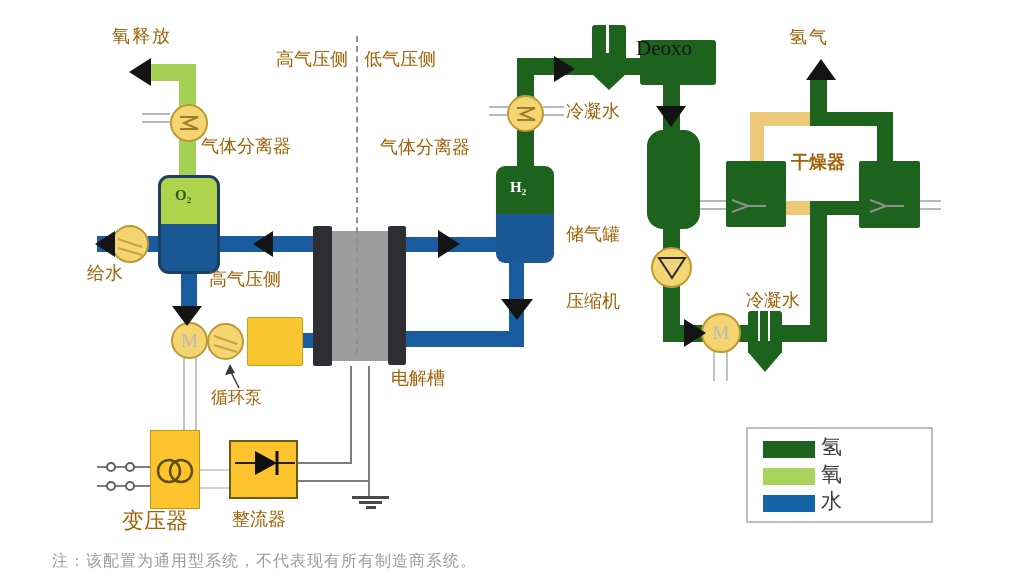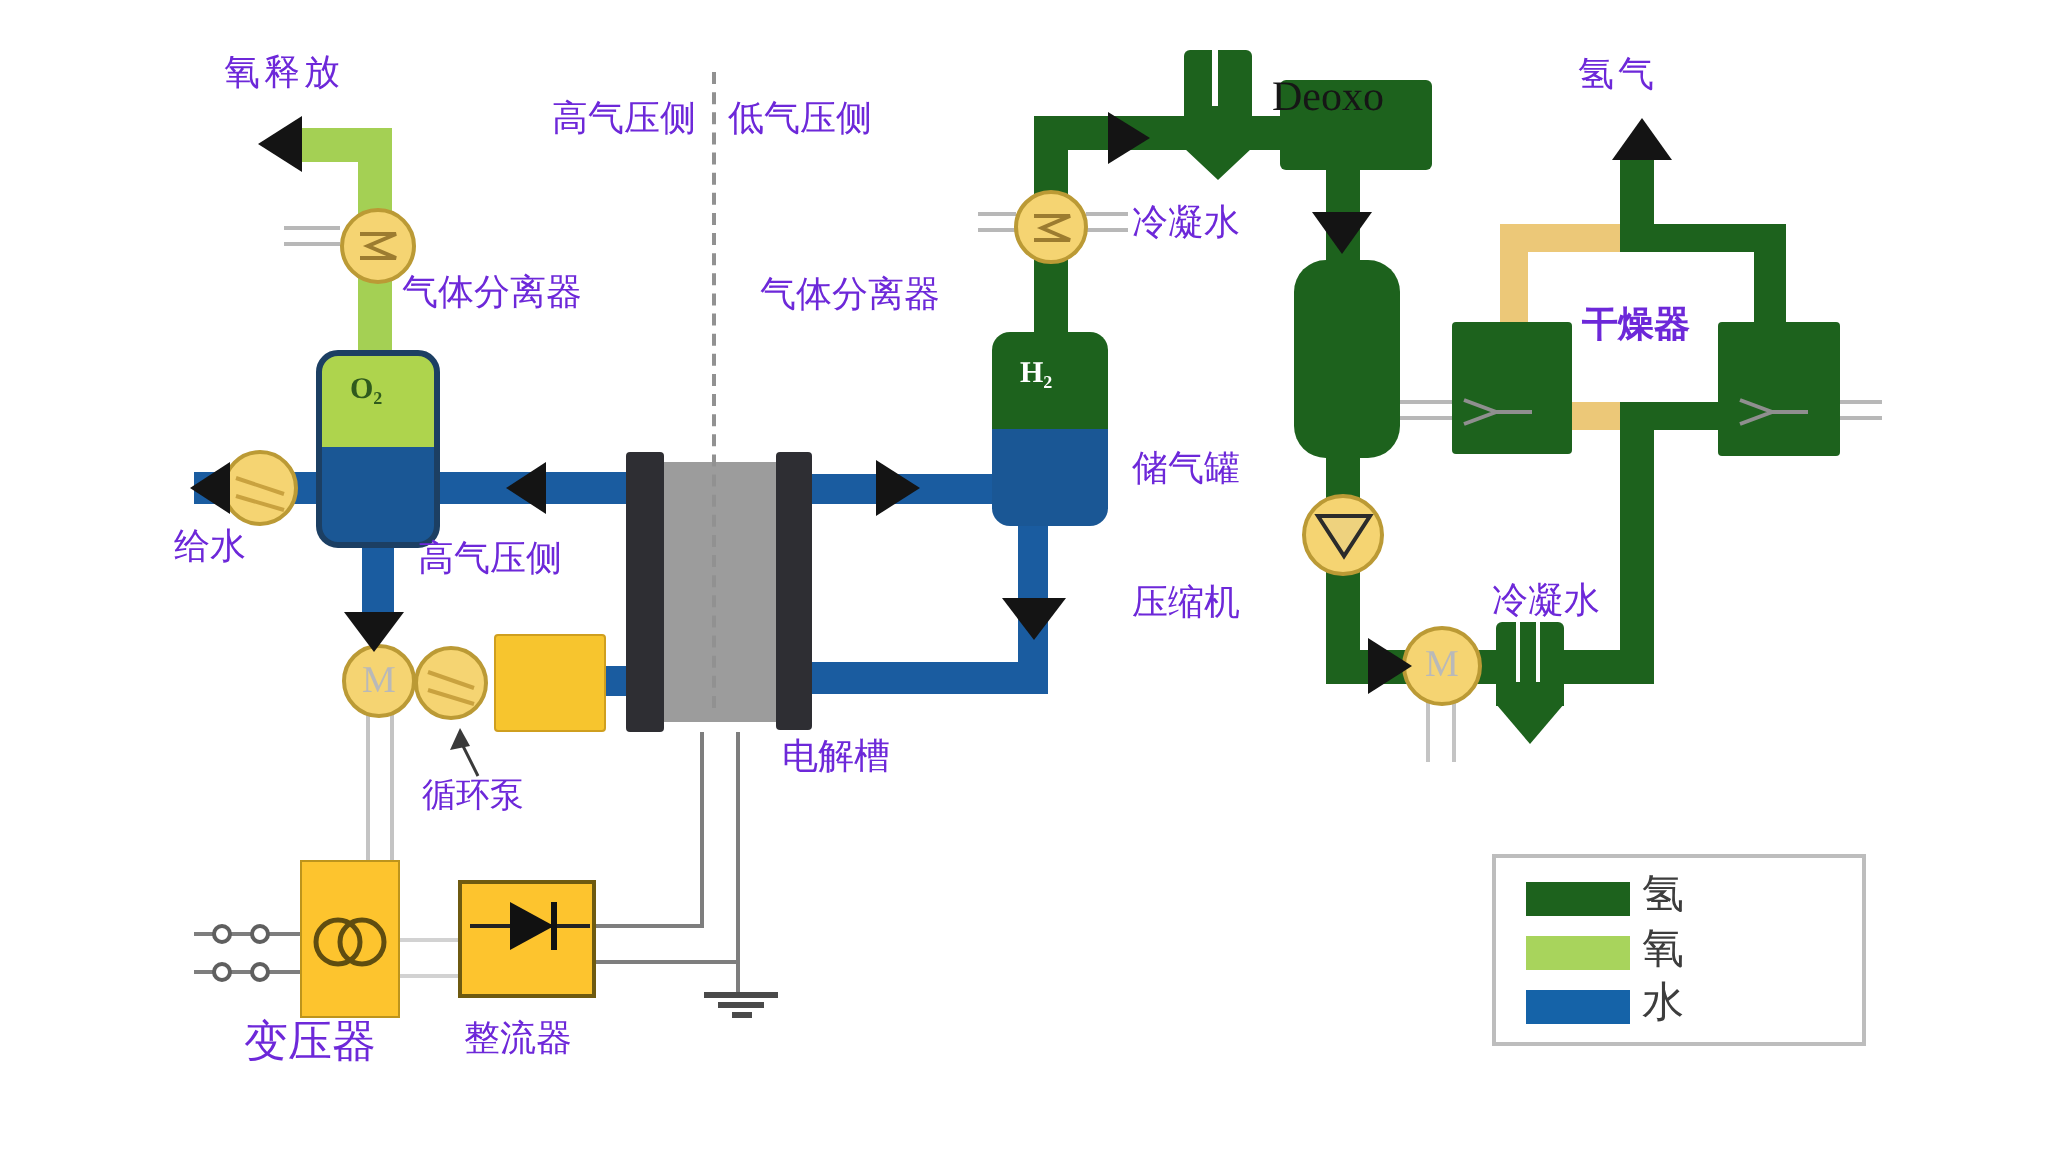--- a/index.html
+++ b/index.html
@@ -1,18 +1,18 @@
 <!DOCTYPE html>
 <html><head>
 <meta charset="utf-8">
 <style>
   html,body{margin:0;padding:0;background:#fff;}
   #stage{position:relative;width:1024px;height:585px;background:#ffffff;overflow:hidden;
          font-family:"Liberation Serif",serif;}
-  .lbl{position:absolute;color:#6d28d9;white-space:nowrap;line-height:1;}
+  .lbl{position:absolute;color:#a16207;white-space:nowrap;line-height:1;}
   .p{position:absolute;}
   .h{background:#1d621d;}
   .o{background:#a4d054;}
   .w{background:#1a5ca0;}
   .r{background:#ecc878;}
   .wire{position:absolute;background:#7e7e7e;}
   .wire2{position:absolute;background:#d2d2d2;}
   .hx{position:absolute;background:#b8b8b8;}
   .mw{position:absolute;background:#c4c4c4;}
   .gnd{position:absolute;background:#4a4a4a;}
@@ -212,14 +212,15 @@
 
   <div class="legend-box">
     <div class="lg-sw sw-h" style="top:12px;"></div>
     <div class="lg-lb" style="top:8px;">氢</div>
     <div class="lg-sw sw-o" style="top:39px;"></div>
     <div class="lg-lb" style="top:35px;">氧</div>
     <div class="lg-sw sw-w" style="top:66px;"></div>
     <div class="lg-lb" style="top:62px;">水</div>
   </div>
 
+  <div class="lbl" style="left:52px;top:553px;font-size:16px;color:#9c9c9c;letter-spacing:1px;">注：该配置为通用型系统，不代表现有所有制造商系统。</div>
 
 </div>
 
 </body></html>

